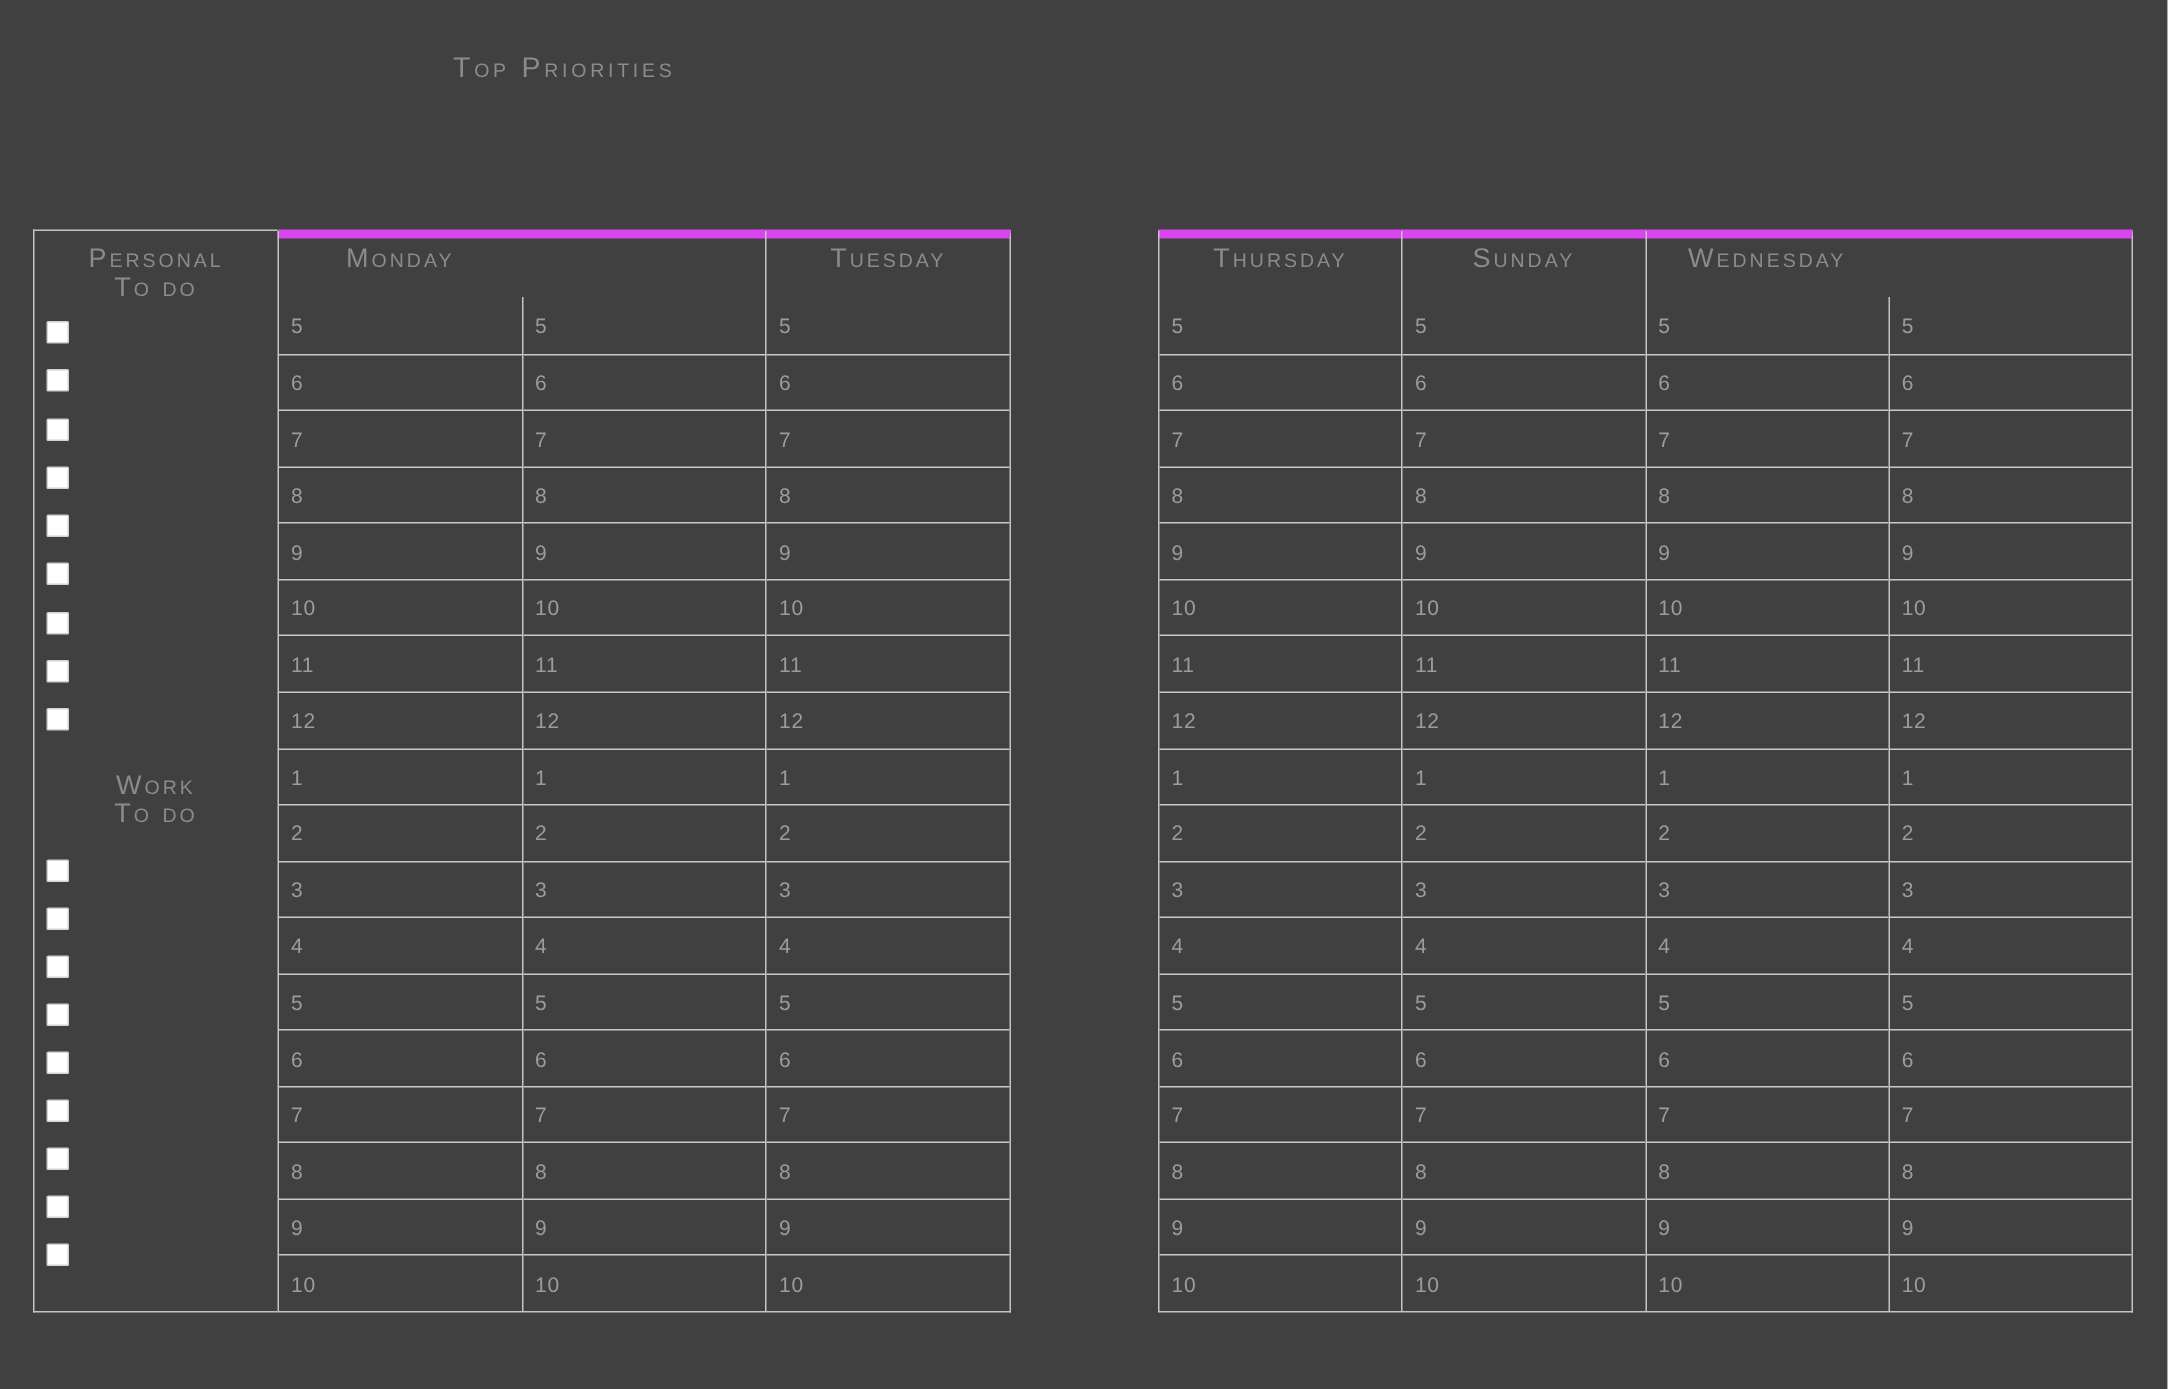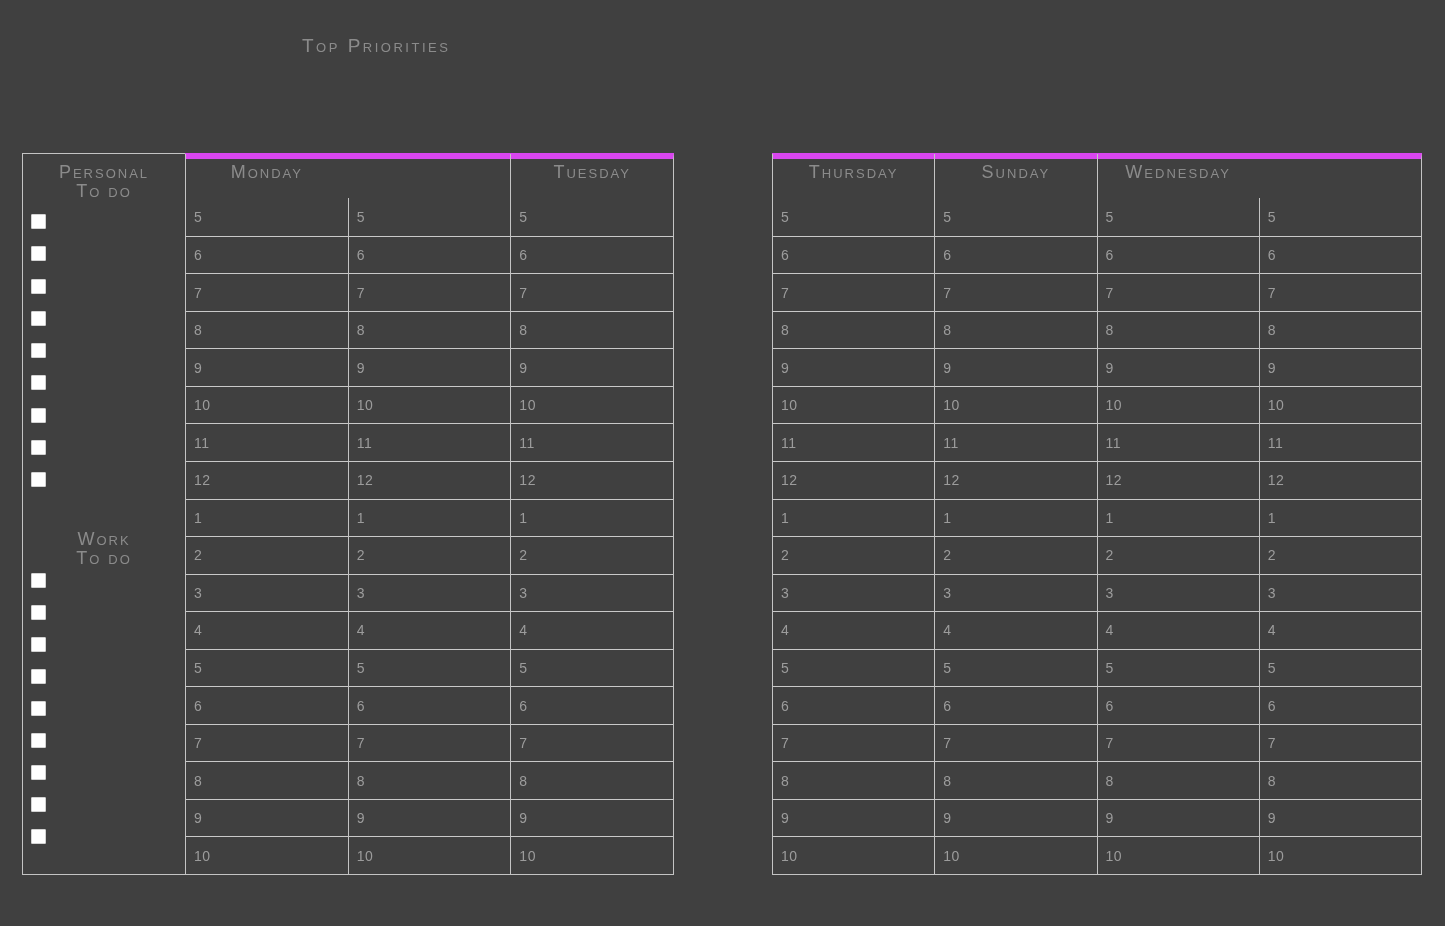--- a/index.html
+++ b/index.html
@@ -43,21 +43,21 @@
     left: 0;
     width: 100%;
     text-align: center;
     font-size: 18px;
     font-variant: small-caps;
     letter-spacing: 2px;
     line-height: 19px;
     color: #8b8b8b;
   }
   .panel-label.personal { top: 9px; }
-  .panel-label.work { top: 376px; }
+  .panel-label.work { top: 360px; }
   .checkbox-list {
     position: absolute;
     left: 8px;
   }
   .checkbox-list.personal { top: 60px; }
   .checkbox-list.work { top: 419px; }
   .todo-checkbox {
     display: block;
     width: 15px;
     height: 15px;

